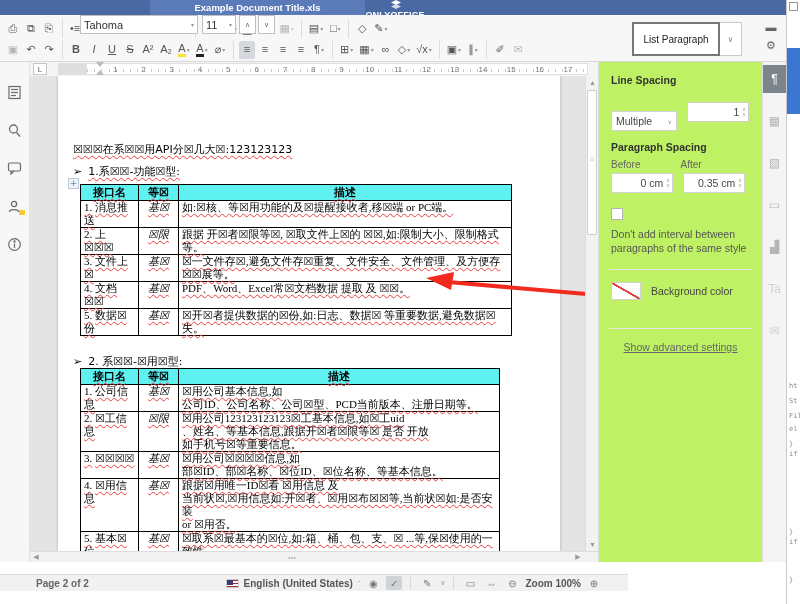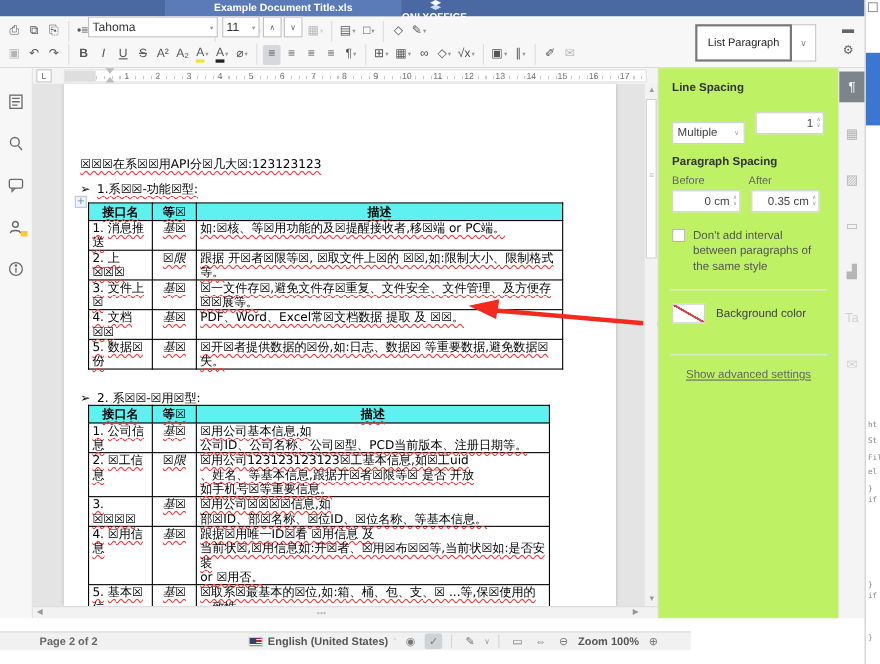--- a/index.html
+++ b/index.html
@@ -79,21 +79,21 @@
         box-shadow:0 0 3px rgba(0,0,0,.25);
         font-family:"DejaVu Sans","Liberation Sans",sans-serif;color:#000;}
   .sp{text-decoration-line:underline;text-decoration-style:wavy;text-decoration-color:#f03c3c;
       text-decoration-thickness:1px;text-underline-offset:2px;}
   .dtitle{position:absolute;left:15px;top:66px;font-size:11px;}
   .dsec{position:absolute;left:15px;font-size:11px;}
   .dsec .bul{margin-right:6px;color:#000;text-decoration:none;}
   .sec1{top:88px;} .sec2{top:278px;}
   .thandle{position:absolute;left:10px;top:102px;width:11px;height:11px;border:1px solid #bcc8d8;
            background:#eef3fa;color:#6b87ad;font-size:9px;line-height:9px;text-align:center;}
-  .dtable{border-collapse:collapse;position:absolute;left:22px;font-size:11px;table-layout:fixed;}
+  .dtable{border-collapse:collapse;position:absolute;left:22px;font-size:11px;table-layout:fixed;font-family:Liberation Serif, serif;}
   .t1{top:108px;width:432px;} .t2{top:292px;width:420px;}
   .dtable th,.dtable td{border:1px solid #000;padding:0 3px;vertical-align:top;line-height:13px;}
   .dtable th{background:#5ff0f0;text-align:center;font-weight:bold;height:15px;padding:1px 3px;}
   .c1{width:58px;} .c2{width:40px;text-align:center;}
   .lvl{font-style:italic;}
   .pre{white-space:pre-line;}
   .arrowsvg{position:absolute;left:0;top:0;pointer-events:none;}
 
   
   .vscroll{position:absolute;right:0;top:0;width:13px;height:475px;background:#f2f2f2;border-left:1px solid #ddd;}
@@ -109,21 +109,21 @@
           border-left:1px solid #dcdcdc;padding:12px 12px 16px 12px;font-size:10.5px;color:#444;}
   .plabel{font-weight:bold;color:#333;margin-bottom:6px;}
   .prow{display:flex;align-items:center;gap:10px;margin-bottom:10px;}
   .pselect{display:flex;align-items:center;width:66px;height:20px;border:1px solid #cfcfcf;background:#fff;padding:0 4px;margin-top:19px;}
   .pselect .car{margin-left:auto;font-size:6px;color:#999;}
   .pspin{display:flex;align-items:center;width:62px;height:20px;border:1px solid #cfcfcf;background:#fff;padding:0 2px 0 4px;}
   .pspin .val{flex:1;text-align:right;padding-right:3px;}
   .spinner{display:flex;flex-direction:column;font-size:5px;color:#999;line-height:5px;}
   .sublab{font-size:10px;color:#666;margin-bottom:3px;display:flex;}
   .sublab span{width:72px;}
-  .chkrow{display:flex;gap:7px;margin:14px 0 14px 0;line-height:14px;color:#555;}
+  .chkrow{display:flex;gap:7px;margin:14px 0 14px 0;line-height:14px;color:#555;flex-direction:column;}
   .chk{flex:0 0 12px;width:12px;height:12px;border:1px solid #b5b5b5;background:#fff;margin-top:1px;}
   .phr{border:none;border-top:1px solid #e6e6e6;margin:0 -2px 12px -2px;}
   .bgrow{display:flex;align-items:center;gap:10px;margin-bottom:28px;}
   .swatch{width:30px;height:18px;border:1px solid #cfcfcf;background:
           linear-gradient(to top right,transparent 46%,#e04040 47%,#e04040 53%,transparent 54%),#fff;}
   .advlink{display:block;text-align:center;color:#666;text-decoration:underline;margin-top:2px;}
 
   
   .rightrail{position:absolute;left:762px;top:62px;width:24px;height:500px;background:#f4f4f4;
              border-left:1px solid #e0e0e0;display:flex;flex-direction:column;align-items:center;

